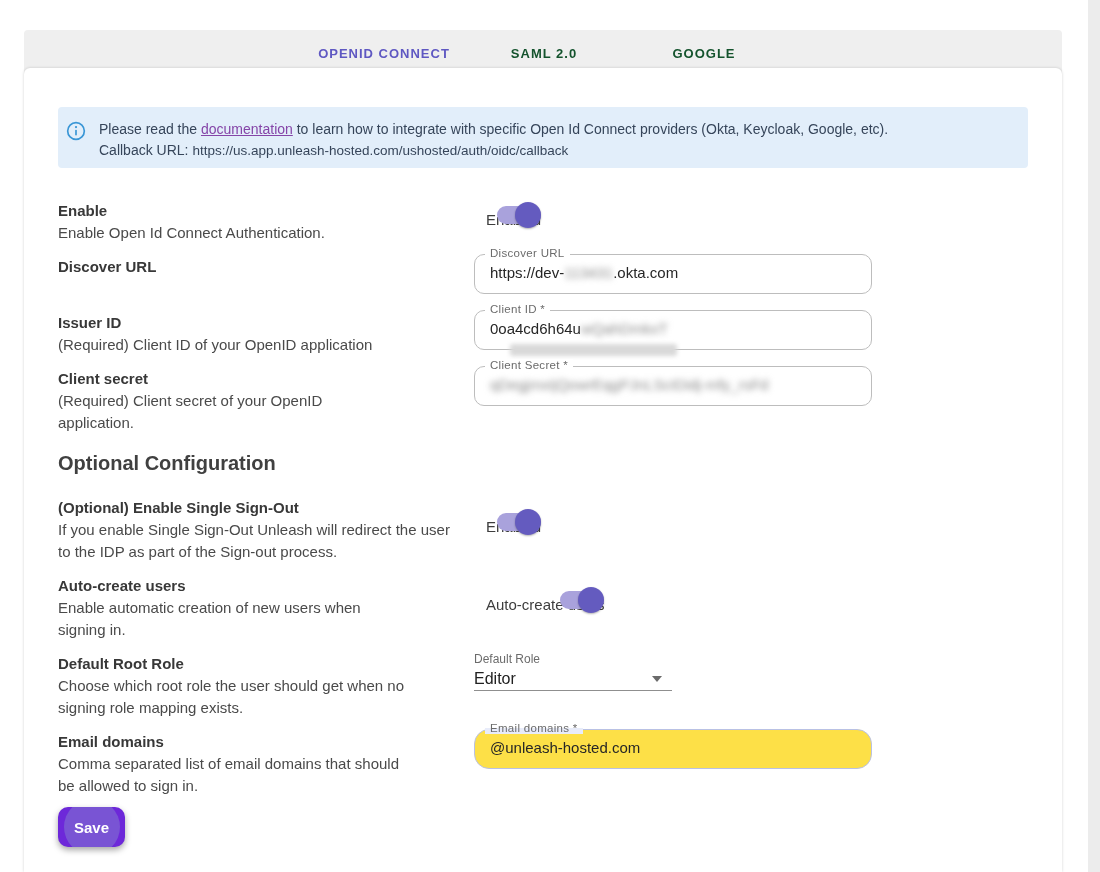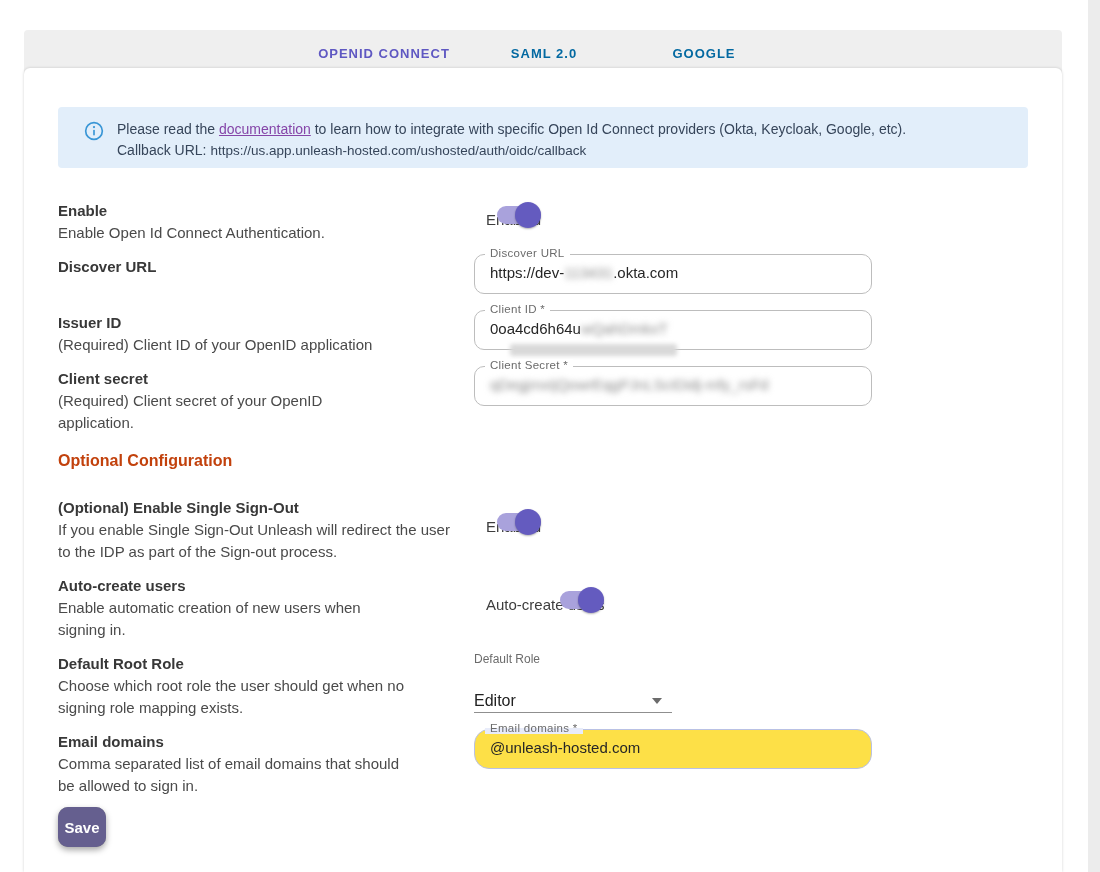--- a/index.html
+++ b/index.html
@@ -10,41 +10,41 @@
   
   .scrollbar { position:absolute; top:0; right:0; width:12px; height:872px; background:#ececec; }
 
   
   .tabbar { position:absolute; left:24px; top:22px; width:1038px; height:46px;
     background:#efefef; border-radius:4px 4px 0 0;margin-top:8px; }
   .tabs { position:absolute; left:280px; top:0; height:46px; display:flex; }
   .tab { width:160px; height:46px; display:flex; align-items:center; justify-content:center;
     background:transparent; border:none; cursor:pointer;
     font-family:"Liberation Sans", sans-serif; font-size:13px; font-weight:bold;
-    letter-spacing:1px; color:#0369a1; text-transform:uppercase; }
+    letter-spacing:1px; color:#14532d; text-transform:uppercase; }
   .tab.active { color:#5f58c2; }
   .tab-indicator { position:absolute; left:280px; bottom:0; width:160px; height:3px; background:#5f58c2; }
 
   
   .card { position:absolute; left:24px; top:68px; width:1038px; height:804px;
     background:#ffffff; border-radius:6px 6px 0 0; box-shadow:0 0 3px rgba(0,0,0,0.18); }
 
   
   .banner { position:absolute; left:34px; top:39px; width:970px; height:61px;
-    background:#e2eefa; border-radius:4px; display:flex; padding:12px 16px 0 26px; }
+    background:#e2eefa; border-radius:4px; display:flex; padding:12px 16px 0 8px; }
   .banner-icon { flex:0 0 20px; margin-top:2px; }
   .banner-text { margin-left:13px; font-size:14px; line-height:21px; color:#36455a; }
   .banner a { color:#8545a8; text-decoration:underline; cursor:pointer; }
   .mono { font-family:Liberation Sans, sans-serif; font-size:13.5px; color:#36455a; }
 
   
   .desc-block { position:absolute; left:34px; width:392px; font-size:15px; line-height:22px; }
   .desc-block h4 { font-size:15px; font-weight:bold; color:#383838; line-height:22px; }
   .desc-block p { color:#4a4a4a; }
-  .section-heading { position:absolute; left:34px; font-size:16px; font-weight:bold; color:#c2410c; }
+  .section-heading { position:absolute; left:34px; font-size:20px; font-weight:bold; color:#404040; }
 
   
   .toggle-row { position:absolute; left:450px; display:flex; align-items:flex-end; height:26px;flex-direction:column; }
   .switch { position:relative; width:44px; height:26px; cursor:pointer; display:inline-block; }
   .switch .track { position:absolute; left:0; top:4px; width:44px; height:18px;
     border-radius:9px; background:#a9a2dc; }
   .switch .thumb { position:absolute; right:0; top:0; width:26px; height:26px;
     border-radius:50%; background:#645bbf; box-shadow:0 1px 2px rgba(0,0,0,0.3); }
   .toggle-label { margin-left:12px; font-size:15px; color:#3d3d3d; }
 
@@ -55,30 +55,30 @@
     font-size:11.5px; color:#6b6b6b; letter-spacing:0.3px; }
   .field-value { position:absolute; left:15px; top:9px; font-size:15px; color:#262626; white-space:nowrap; }
   .redacted { filter:blur(3px); color:#8a8a8a; }
   .field.tinted { background:#fde047; border-color:#b9c1e4;border-radius:15px; }
   .field.tinted .field-label { background:linear-gradient(to bottom,#fff 0%,#fff 50%,#e8ecfa 50%,#e8ecfa 100%); }
   .redaction-artifact { position:absolute; background:#d9d9d9; filter:blur(2px); border-radius:2px; }
 
   
   .select-block { position:absolute; left:450px; width:198px; cursor:pointer; }
   .select-label { font-size:12px; color:#6b6b6b; line-height:16px; }
-  .select-value-row { position:relative; margin-top:22px; height:24px;
+  .select-value-row { position:relative; margin-top:0; height:24px;
     border-bottom:1px solid #8f8f8f; }
   .select-value { font-size:16px; color:#212121; line-height:24px; }
   .select-arrow { position:absolute; right:10px; top:9px; width:0; height:0;
     border-left:5px solid transparent; border-right:5px solid transparent;
     border-top:6px solid #6b6b6b; }
 
   
-  .save-btn { position:absolute; left:34px; top:739px; width:48px; height:40px;
-    border:none; border-radius:10px; background:#404040; color:#fff; cursor:pointer;
+  .save-btn { position:absolute; left:34px; top:739px; width:67px; height:40px;
+    border:none; border-radius:10px; background:#6d28d9; color:#fff; cursor:pointer;
     font-family:"Liberation Sans", sans-serif; font-size:15px; font-weight:bold;
     box-shadow:0 3px 6px rgba(0,0,0,0.35); overflow:hidden; }
   .save-btn .ripple { position:absolute; left:50%; top:50%; width:56px; height:56px;
     transform:translate(-50%,-50%); border-radius:50%; background:#8478d0; opacity:0.55; }
   .save-btn .lbl { position:relative; }
 </style>
 </head>
 <body>
 
 <div class="page">

